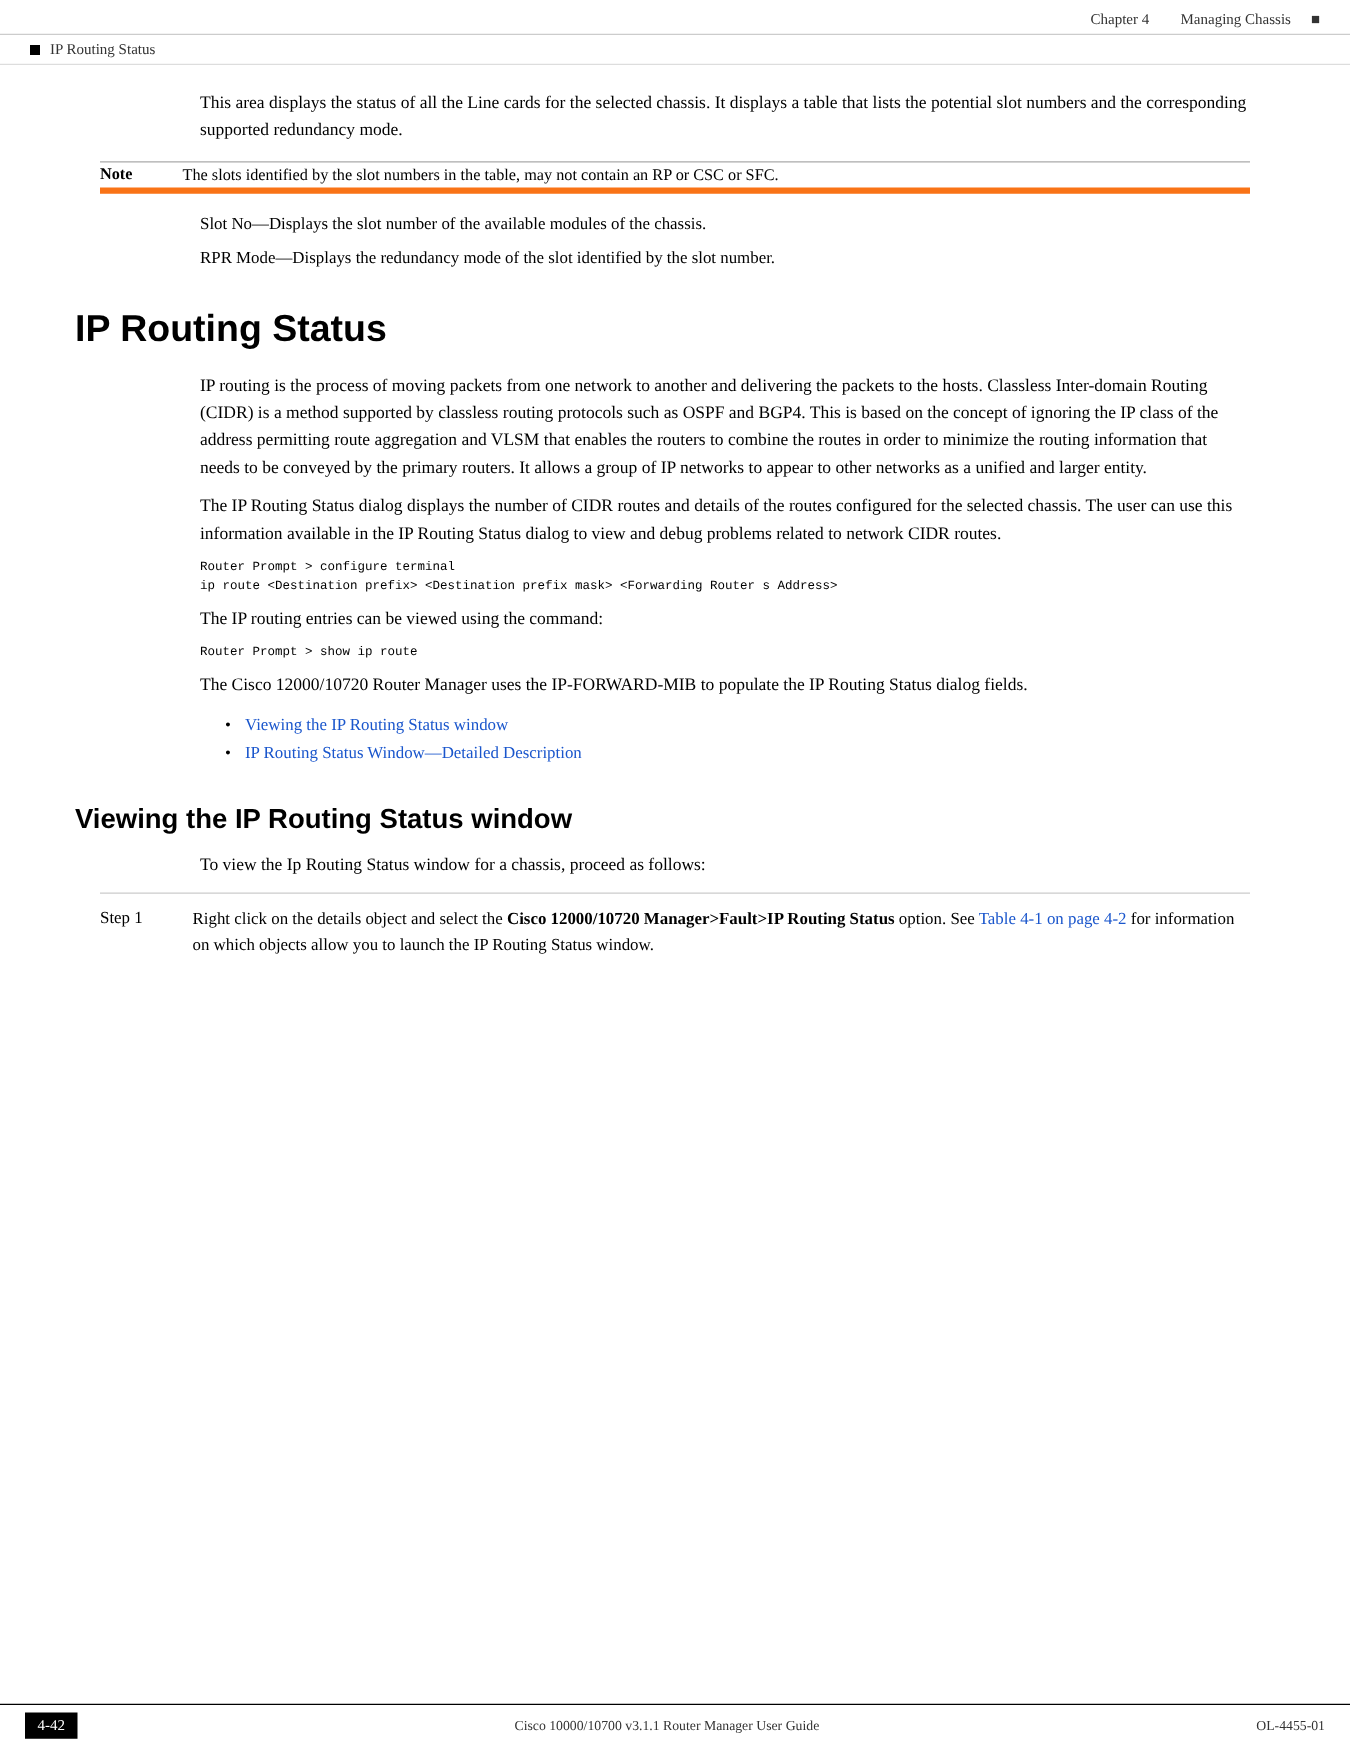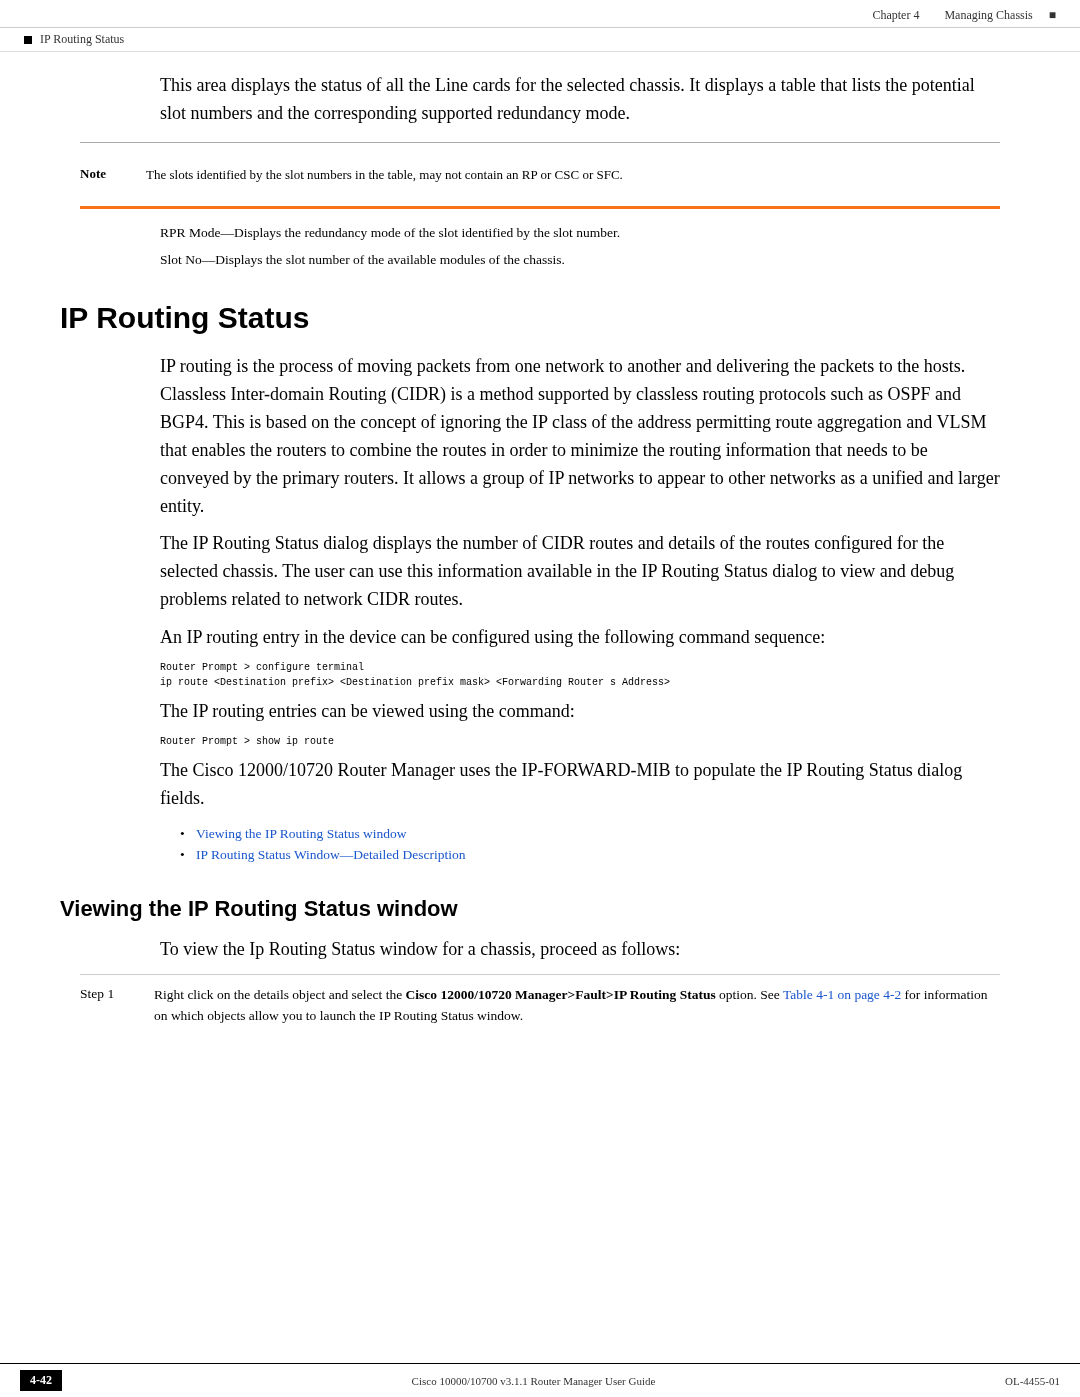--- a/index.html
+++ b/index.html
@@ -54,34 +54,34 @@
     }
 
     .section-heading {
       font-size: 15px;
       font-weight: bold;
       margin-bottom: 12px;
       margin-top: 20px;
     }
 
     .body-text {
-      font-size: 18px;
+      font-size: 14px;
       line-height: 1.55;
       margin-bottom: 10px;
       margin-left: 100px;
       margin-right: 20px;
     }
 
     .note-box {
       display: flex;
       align-items: flex-start;
       margin: 14px 20px 14px 20px;
       border-top: 1px solid #aaa;
-      border-bottom: 3px solid #f97316;
-      padding: 22px 0;
+      border-bottom: 5px solid #f97316;
+      padding: 0 0;
       gap: 16px;
     }
 
     .note-label {
       font-size: 13px;
       font-weight: bold;
       min-width: 50px;
       padding-top: 1px;
     }
 
@@ -186,21 +186,21 @@
       justify-content: space-between;
       padding: 6px 20px;
       font-size: 11px;
     }
 
     .footer-page-box {
       background: #000;
       color: #fff;
       padding: 3px 10px;
       font-size: 12px;
-      font-weight: bold;
+      font-weight: normal;
     }
 
     .footer-center {
       font-size: 11px;
       color: #333;
     }
 
     .footer-right {
       font-size: 11px;
       color: #333;
@@ -230,30 +230,29 @@
 <div class="main-content">
 
 
   <p class="body-text">This area displays the status of all the Line cards for the selected chassis. It displays a table that lists the potential slot numbers and the corresponding supported redundancy mode.</p>
 
   <div class="note-box">
     <span class="note-label">Note</span>
     <span class="note-text">The slots identified by the slot numbers in the table, may not contain an RP or CSC or SFC.</span>
   </div>
 
+  <p class="field-desc">Slot No—Displays the slot number of the available modules of the chassis.</p>
   <p class="field-desc">RPR Mode—Displays the redundancy mode of the slot identified by the slot number.</p>
-  <p class="field-desc">Slot No—Displays the slot number of the available modules of the chassis.</p>
 
   <div class="chapter-heading">IP Routing Status</div>
 
   <p class="body-text">IP routing is the process of moving packets from one network to another and delivering the packets to the hosts. Classless Inter-domain Routing (CIDR) is a method supported by classless routing protocols such as OSPF and BGP4. This is based on the concept of ignoring the IP class of the address permitting route aggregation and VLSM that enables the routers to combine the routes in order to minimize the routing information that needs to be conveyed by the primary routers. It allows a group of IP networks to appear to other networks as a unified and larger entity.</p>
 
   <p class="body-text">The IP Routing Status dialog displays the number of CIDR routes and details of the routes configured for the selected chassis. The user can use this information available in the IP Routing Status dialog to view and debug problems related to network CIDR routes.</p>
 
-  <p class="body-text">An IP routing entry in the device can be configured using the following command sequence:</p>
 
   <p class="code-text">Router Prompt &gt; configure terminal</p>
   <p class="code-text">ip route &lt;Destination prefix&gt; &lt;Destination prefix mask&gt; &lt;Forwarding Router s Address&gt;</p>
 
   <p class="body-text" style="margin-top:10px;">The IP routing entries can be viewed using the command:</p>
 
   <p class="code-text">Router Prompt &gt; show ip route</p>
 
   <p class="body-text" style="margin-top:10px;">The Cisco 12000/10720 Router Manager uses the IP-FORWARD-MIB to populate the IP Routing Status dialog fields.</p>
 

